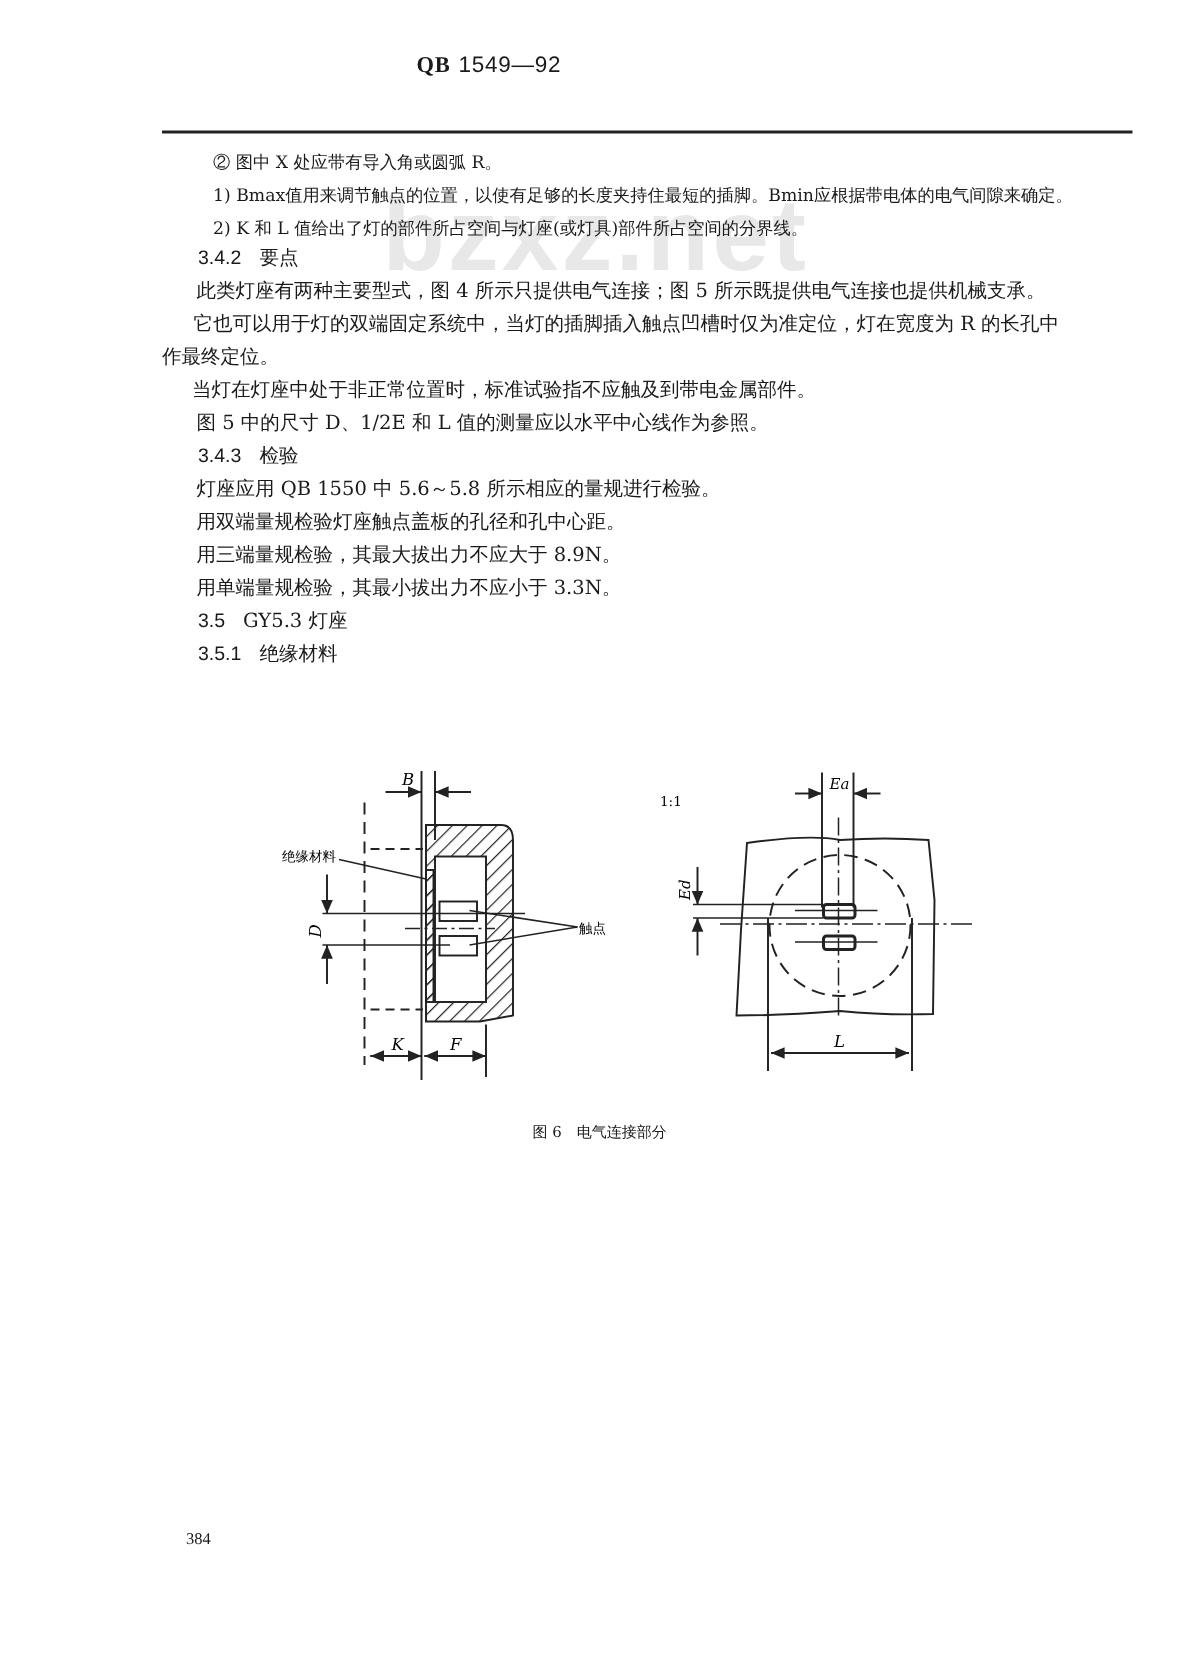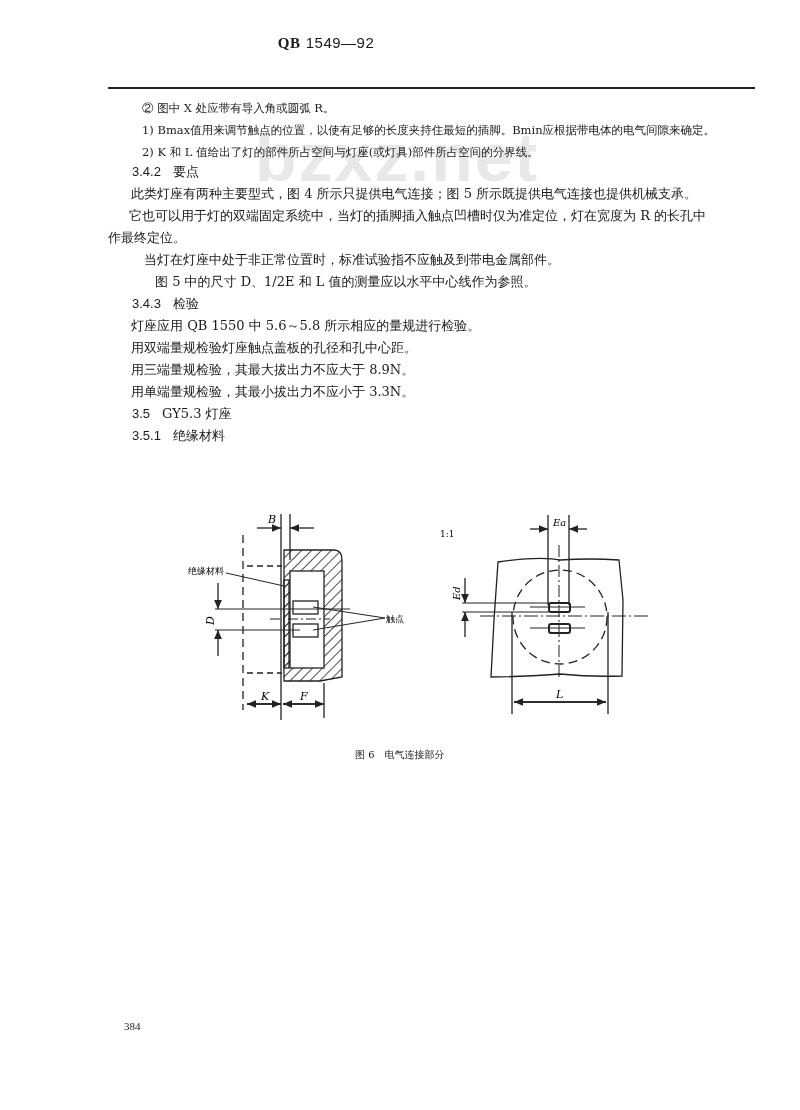--- a/index.html
+++ b/index.html
@@ -34,22 +34,22 @@
 <div class="abs note" style="left:142px; top:101px;">② 图中 X 处应带有导入角或圆弧 R。</div>
 <div class="abs note" style="left:142px; top:123px;">1) Bmax值用来调节触点的位置，以使有足够的长度夹持住最短的插脚。Bmin应根据带电体的电气间隙来确定。</div>
 <div class="abs note" style="left:142px; top:145px;">2) K 和 L 值给出了灯的部件所占空间与灯座(或灯具)部件所占空间的分界线。</div>
 
 <div class="abs heading" style="left:108px; top:163px;">
   <span class="num">3.4.2</span><span>要点</span>
 </div>
 <div class="abs para" style="left:131px; top:185px;">此类灯座有两种主要型式，图 4 所示只提供电气连接；图 5 所示既提供电气连接也提供机械支承。</div>
 <div class="abs para" style="left:108px; top:207px;margin-left:21px;">它也可以用于灯的双端固定系统中，当灯的插脚插入触点凹槽时仅为准定位，灯在宽度为 R 的长孔中</div>
 <div class="abs para" style="left:108px; top:229px;">作最终定位。</div>
-<div class="abs para" style="left:144px; top:251px;">当灯在灯座中处于非正常位置时，标准试验指不应触及到带电金属部件。</div>
-<div class="abs para" style="left:131px; top:273px;margin-left:24px;">图 5 中的尺寸 D、1/2E 和 L 值的测量应以水平中心线作为参照。</div>
+<div class="abs para" style="left:128px; top:251px;">当灯在灯座中处于非正常位置时，标准试验指不应触及到带电金属部件。</div>
+<div class="abs para" style="left:131px; top:273px;">图 5 中的尺寸 D、1/2E 和 L 值的测量应以水平中心线作为参照。</div>
 
 <div class="abs heading" style="left:108px; top:295px;">
   <span class="num">3.4.3</span><span>检验</span>
 </div>
 <div class="abs para" style="left:131px; top:317px;">灯座应用 QB 1550 中 5.6～5.8 所示相应的量规进行检验。</div>
 <div class="abs para" style="left:131px; top:339px;">用双端量规检验灯座触点盖板的孔径和孔中心距。</div>
 <div class="abs para" style="left:131px; top:361px;">用三端量规检验，其最大拔出力不应大于 8.9N。</div>
 <div class="abs para" style="left:131px; top:383px;">用单端量规检验，其最小拔出力不应小于 3.3N。</div>
 
 <div class="abs heading" style="left:108px; top:405px;">

